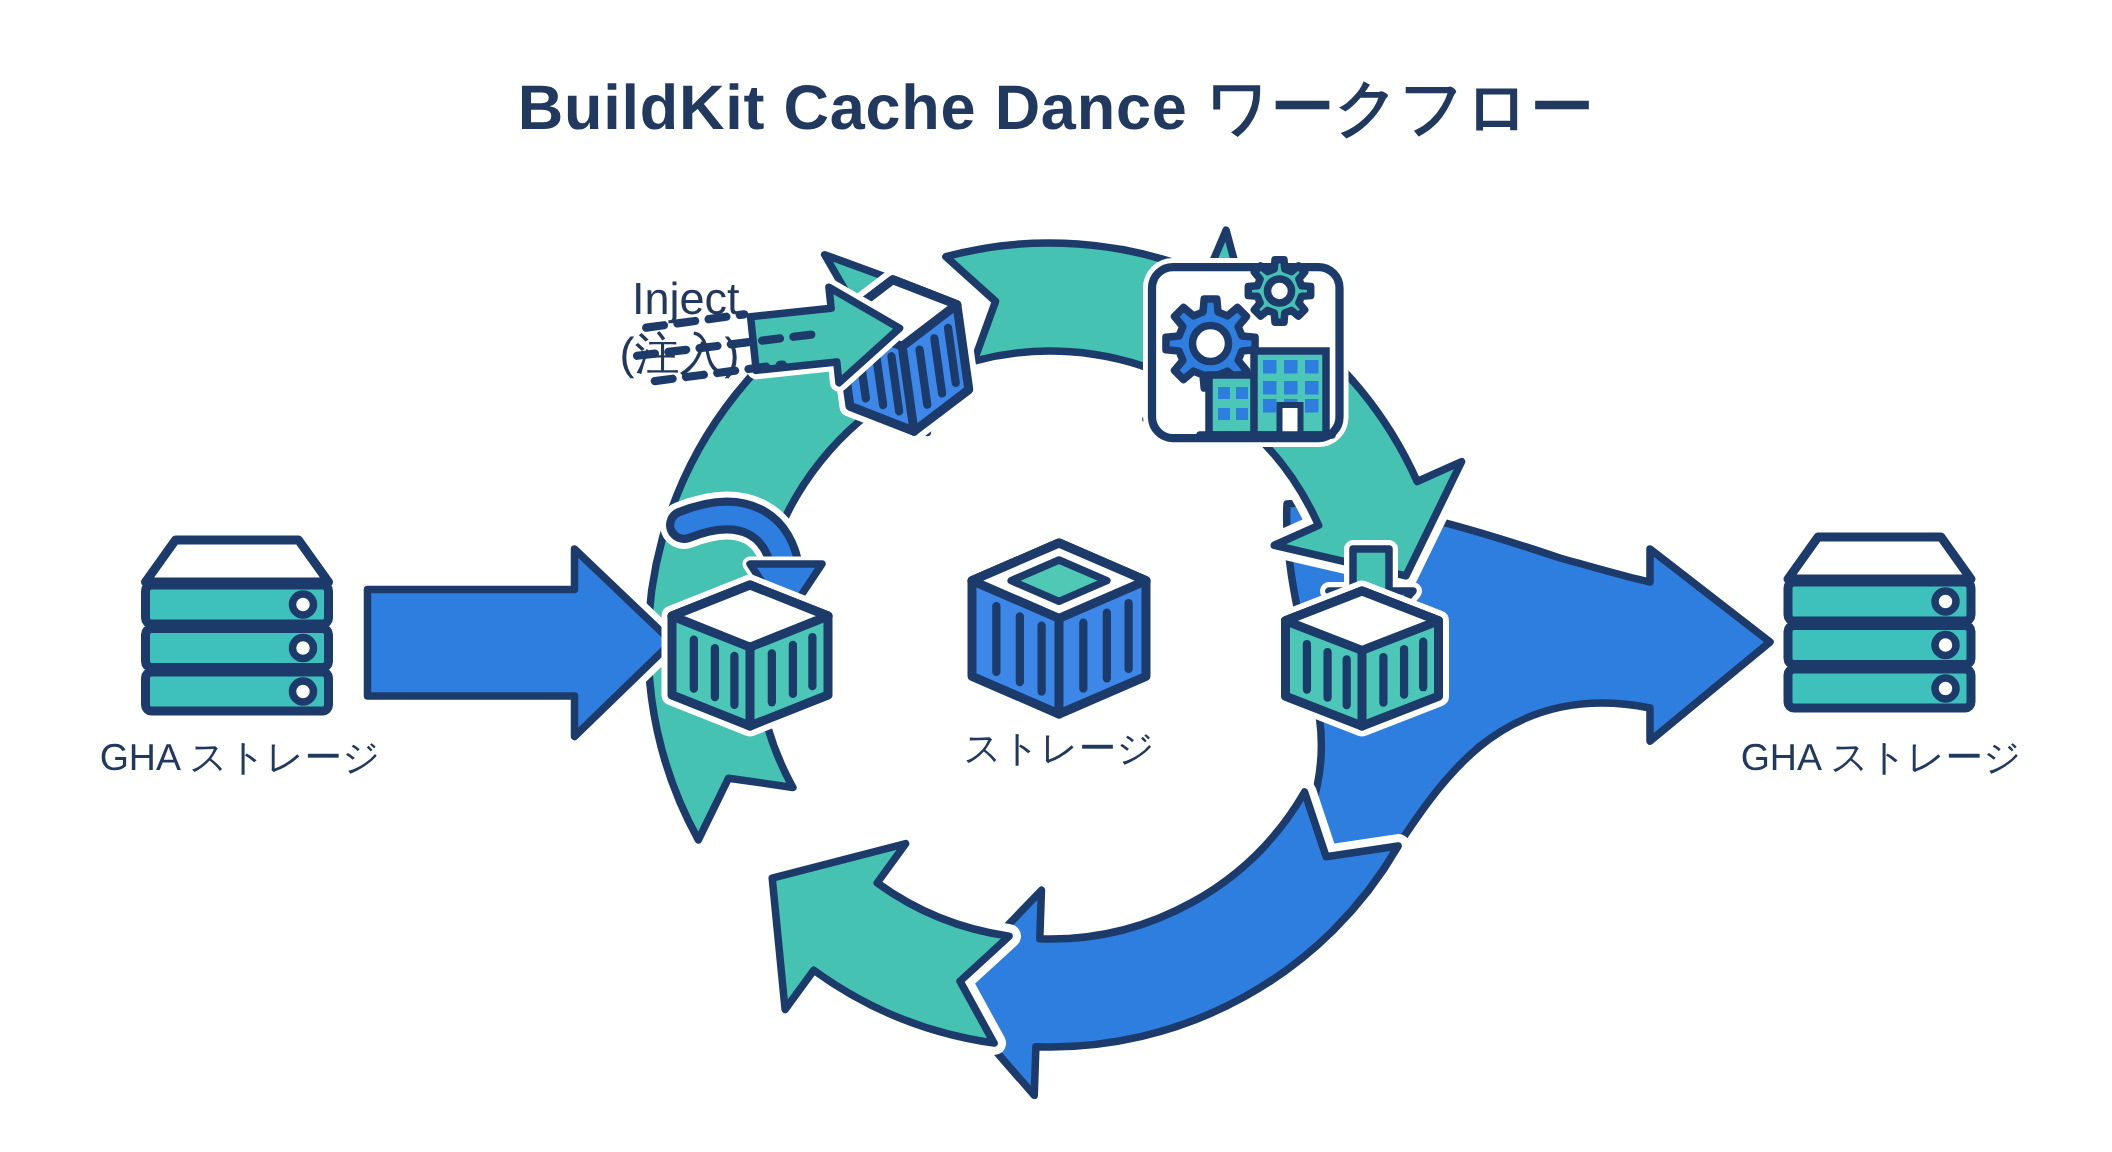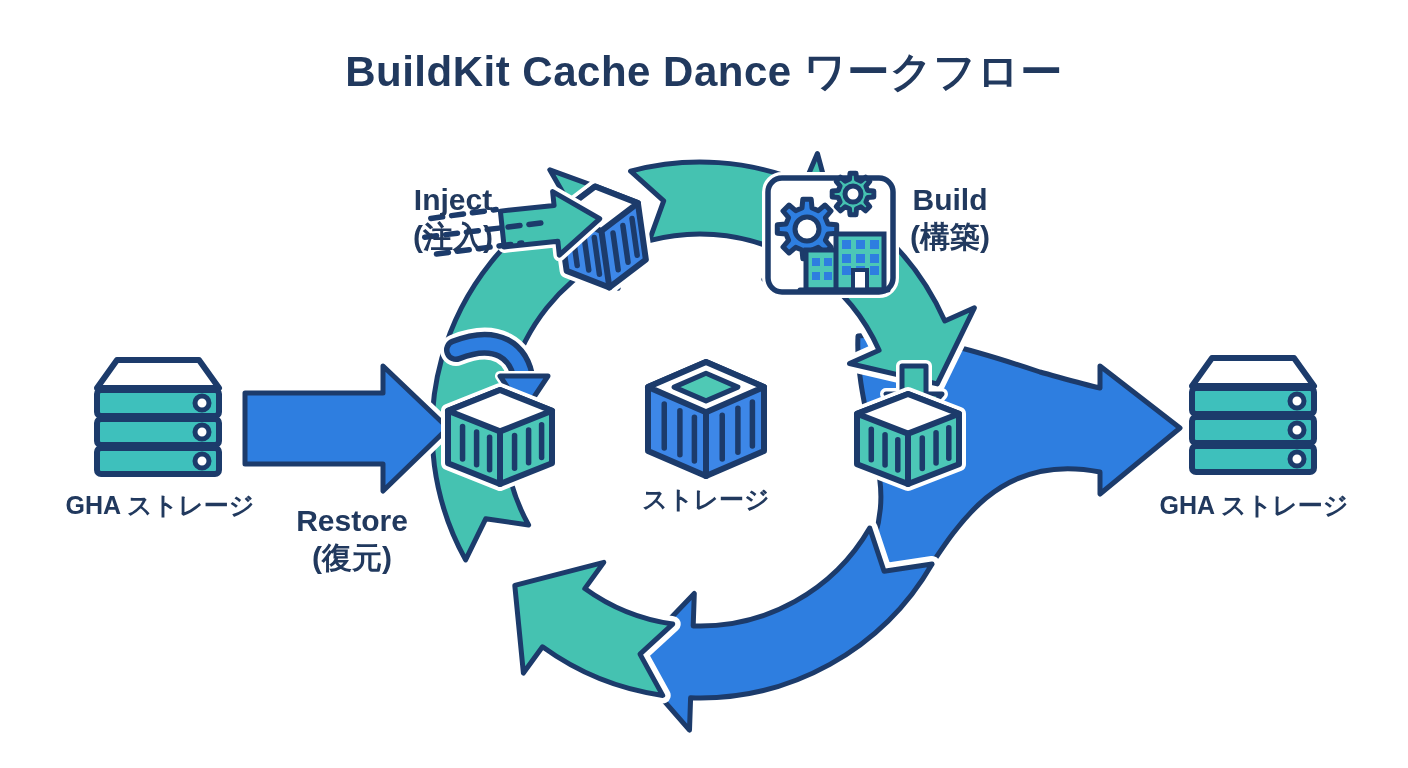--- a/index.html
+++ b/index.html
@@ -1,22 +1,22 @@
 <!DOCTYPE html>
 <html><head>
 <meta charset="utf-8">
 <style>
   html,body{margin:0;padding:0;background:#ffffff;}
   .stage{position:relative;width:1408px;height:768px;background:#ffffff;overflow:hidden;
          font-family:"Liberation Sans",sans-serif;}
   .stage svg{position:absolute;left:0;top:0;}
   .title{position:absolute;left:0;right:0;top:44px;text-align:center;
          font-weight:700;font-size:42px;color:#21395E;letter-spacing:.5px;}
-  .lbl{position:absolute;transform:translateX(-50%);text-align:center;
-       font-weight:700;font-size:30px;color:#21395E;line-height:1.22;white-space:nowrap;}
+  .lbl{position:absolute;transform:translateX(-50%);text-align:right;
+       font-weight:400;font-size:30px;color:#21395E;line-height:1.22;white-space:nowrap;}
   .lbl span{display:block;}
   .sz29{font-size:25px;}
 </style>
 </head>
 <body>
 
 <div class="stage">
   <svg id="scene" width="1408" height="768" viewBox="0 0 1408 768">
       <g>
         <path d="M858,336 C910,330 980,352 1040,372 C1062,378 1082,384 1100,388 L1100,366 L1180,428 L1100,494 L1100,472 C1060,464 1020,470 986,498 C955,524 935,560 908,600 L862,566 C880,534 886,498 876,460 C868,418 856,376 858,336 Z" fill="#fff" stroke="#fff" stroke-width="14" stroke-linejoin="round" stroke-linecap="round"></path>
@@ -147,32 +147,24 @@
         <circle cx="1297" cy="430" r="7" fill="#fff" stroke="#1C3B6B" stroke-width="5"></circle>
         <rect x="1192" y="446" width="122" height="26" rx="4" fill="#3EC0BC" stroke="#1C3B6B" stroke-width="6"></rect>
         <circle cx="1297" cy="459" r="7" fill="#fff" stroke="#1C3B6B" stroke-width="5"></circle>
       </g>
     </svg>
 
   <div class="title">BuildKit Cache Dance ワークフロー</div>
 
   <div class="lbl sz29" style="left:160px;top:490px">GHA ストレージ</div>
 
-  <div class="lbl" style="left:352px;top:503px">
-    <span>Restore</span>
-    <span>(復元)</span>
-  </div>
 
   <div class="lbl" style="left:453px;top:182px">
     <span>Inject</span>
     <span>(注入)</span>
   </div>
 
-  <div class="lbl" style="left:950px;top:182px">
-    <span>Build</span>
-    <span>(構築)</span>
-  </div>
 
   <div class="lbl sz29" style="left:706px;top:484px">ストレージ</div>
 
 
   <div class="lbl sz29" style="left:1254px;top:490px">GHA ストレージ</div>
 </div>
 
 </body></html>

